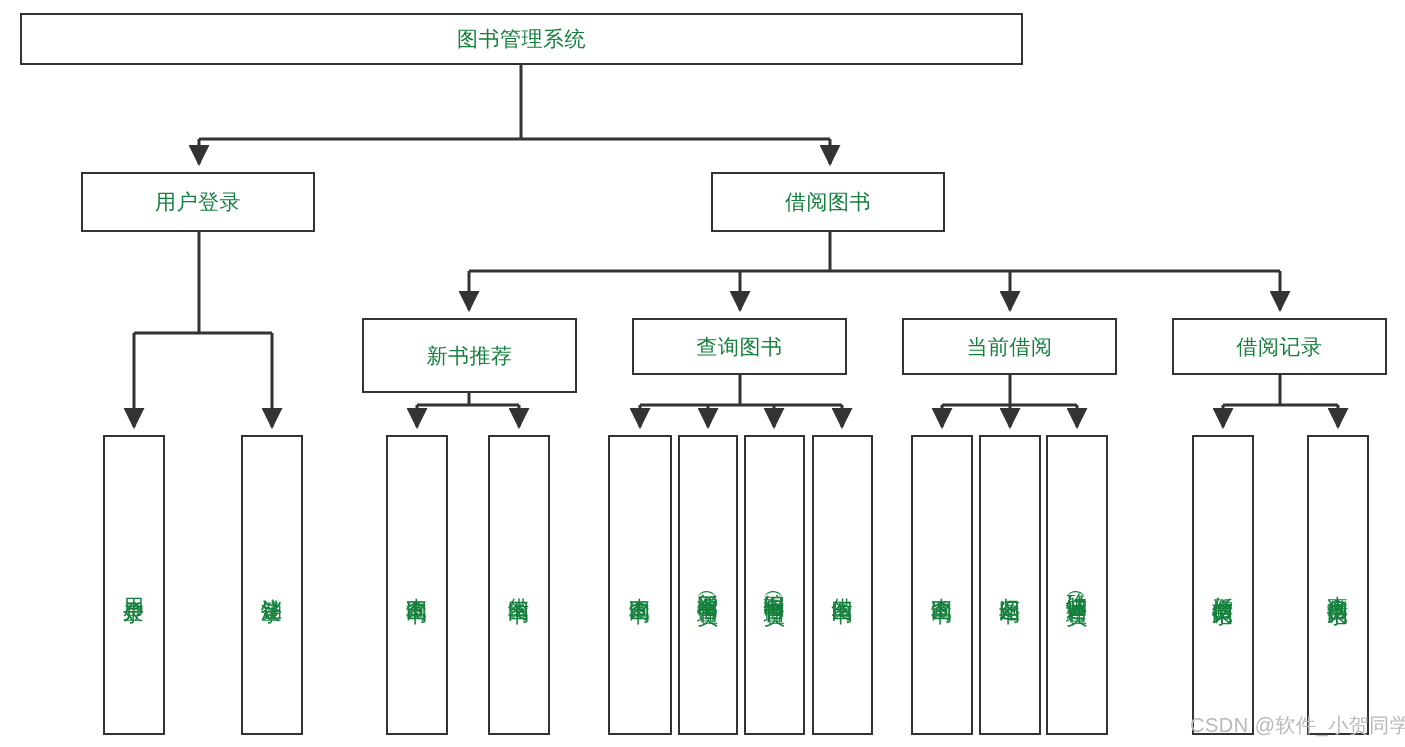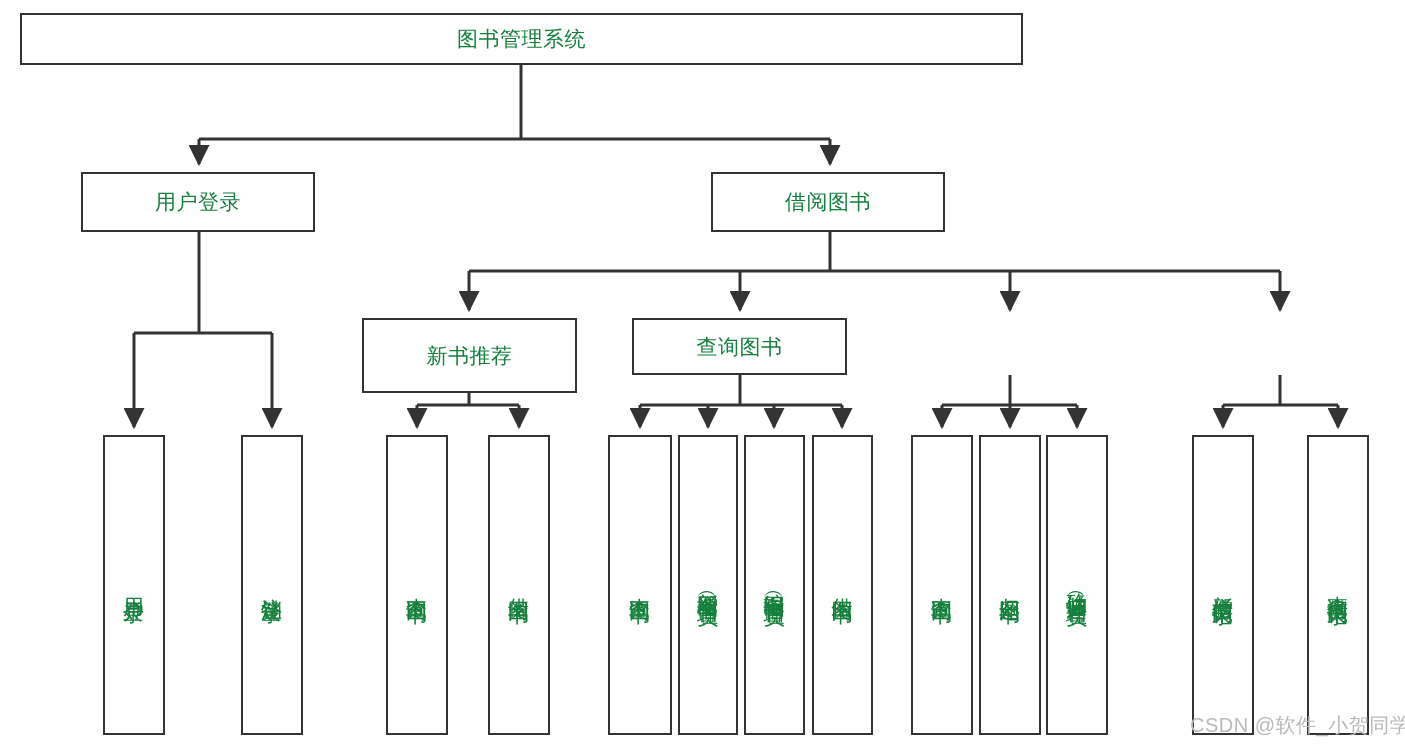--- a/index.html
+++ b/index.html
@@ -128,20 +128,26 @@
   <div class="node h" style="left:711px; top:172px; width:234px; height:60px;">
     <span>借阅图书</span>
   </div>
 
   <div class="node h" style="left:362px; top:318px; width:215px; height:75px;">
     <span>新书推荐</span>
   </div>
   <div class="node h" style="left:632px; top:318px; width:215px; height:57px;">
     <span>查询图书</span>
   </div>
+  <div class="node h" style="left:902px; top:318px; width:215px; height:57px;">
+    <span>当前借阅</span>
+  </div>
+  <div class="node h" style="left:1172px; top:318px; width:215px; height:57px;">
+    <span>借阅记录</span>
+  </div>
 
   <div class="node v" style="left:103px; top:435px; width:62px; height:300px;">
     <span class="vtext">用户登录</span>
   </div>
   <div class="node v" style="left:241px; top:435px; width:62px; height:300px;">
     <span class="vtext">注销登录</span>
   </div>
 
   <div class="node v" style="left:386px; top:435px; width:62px; height:300px;">
     <span class="vtext">查询图书</span>

